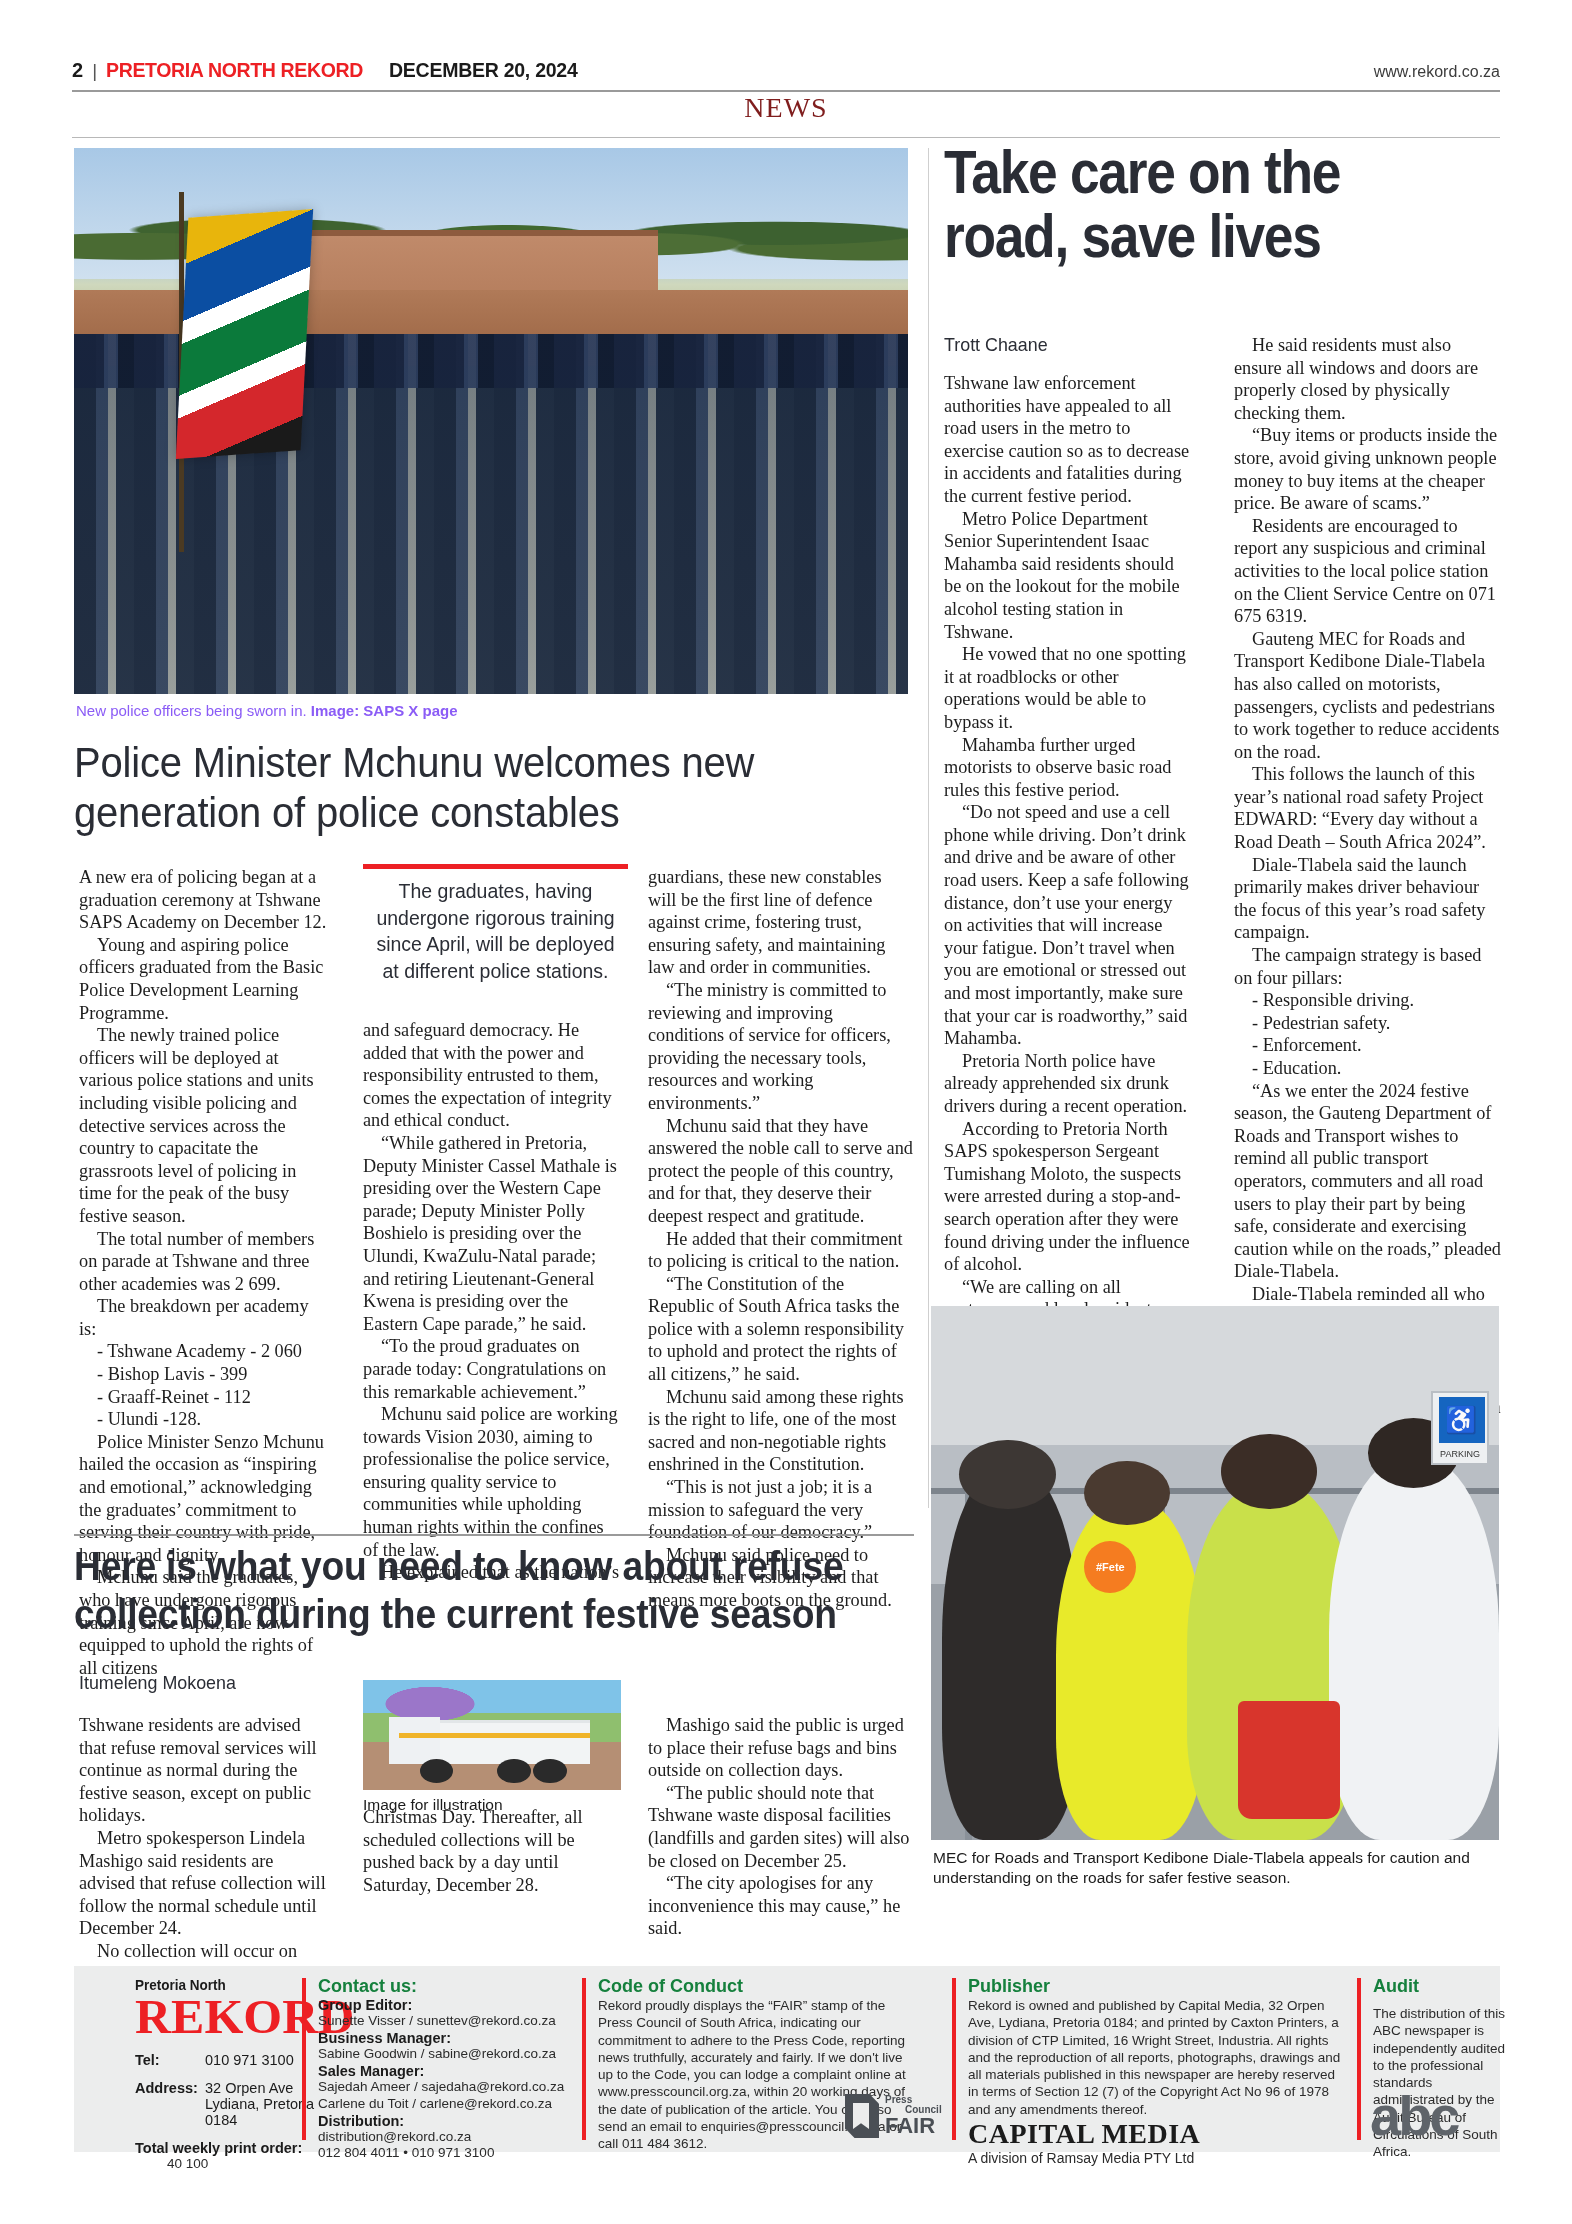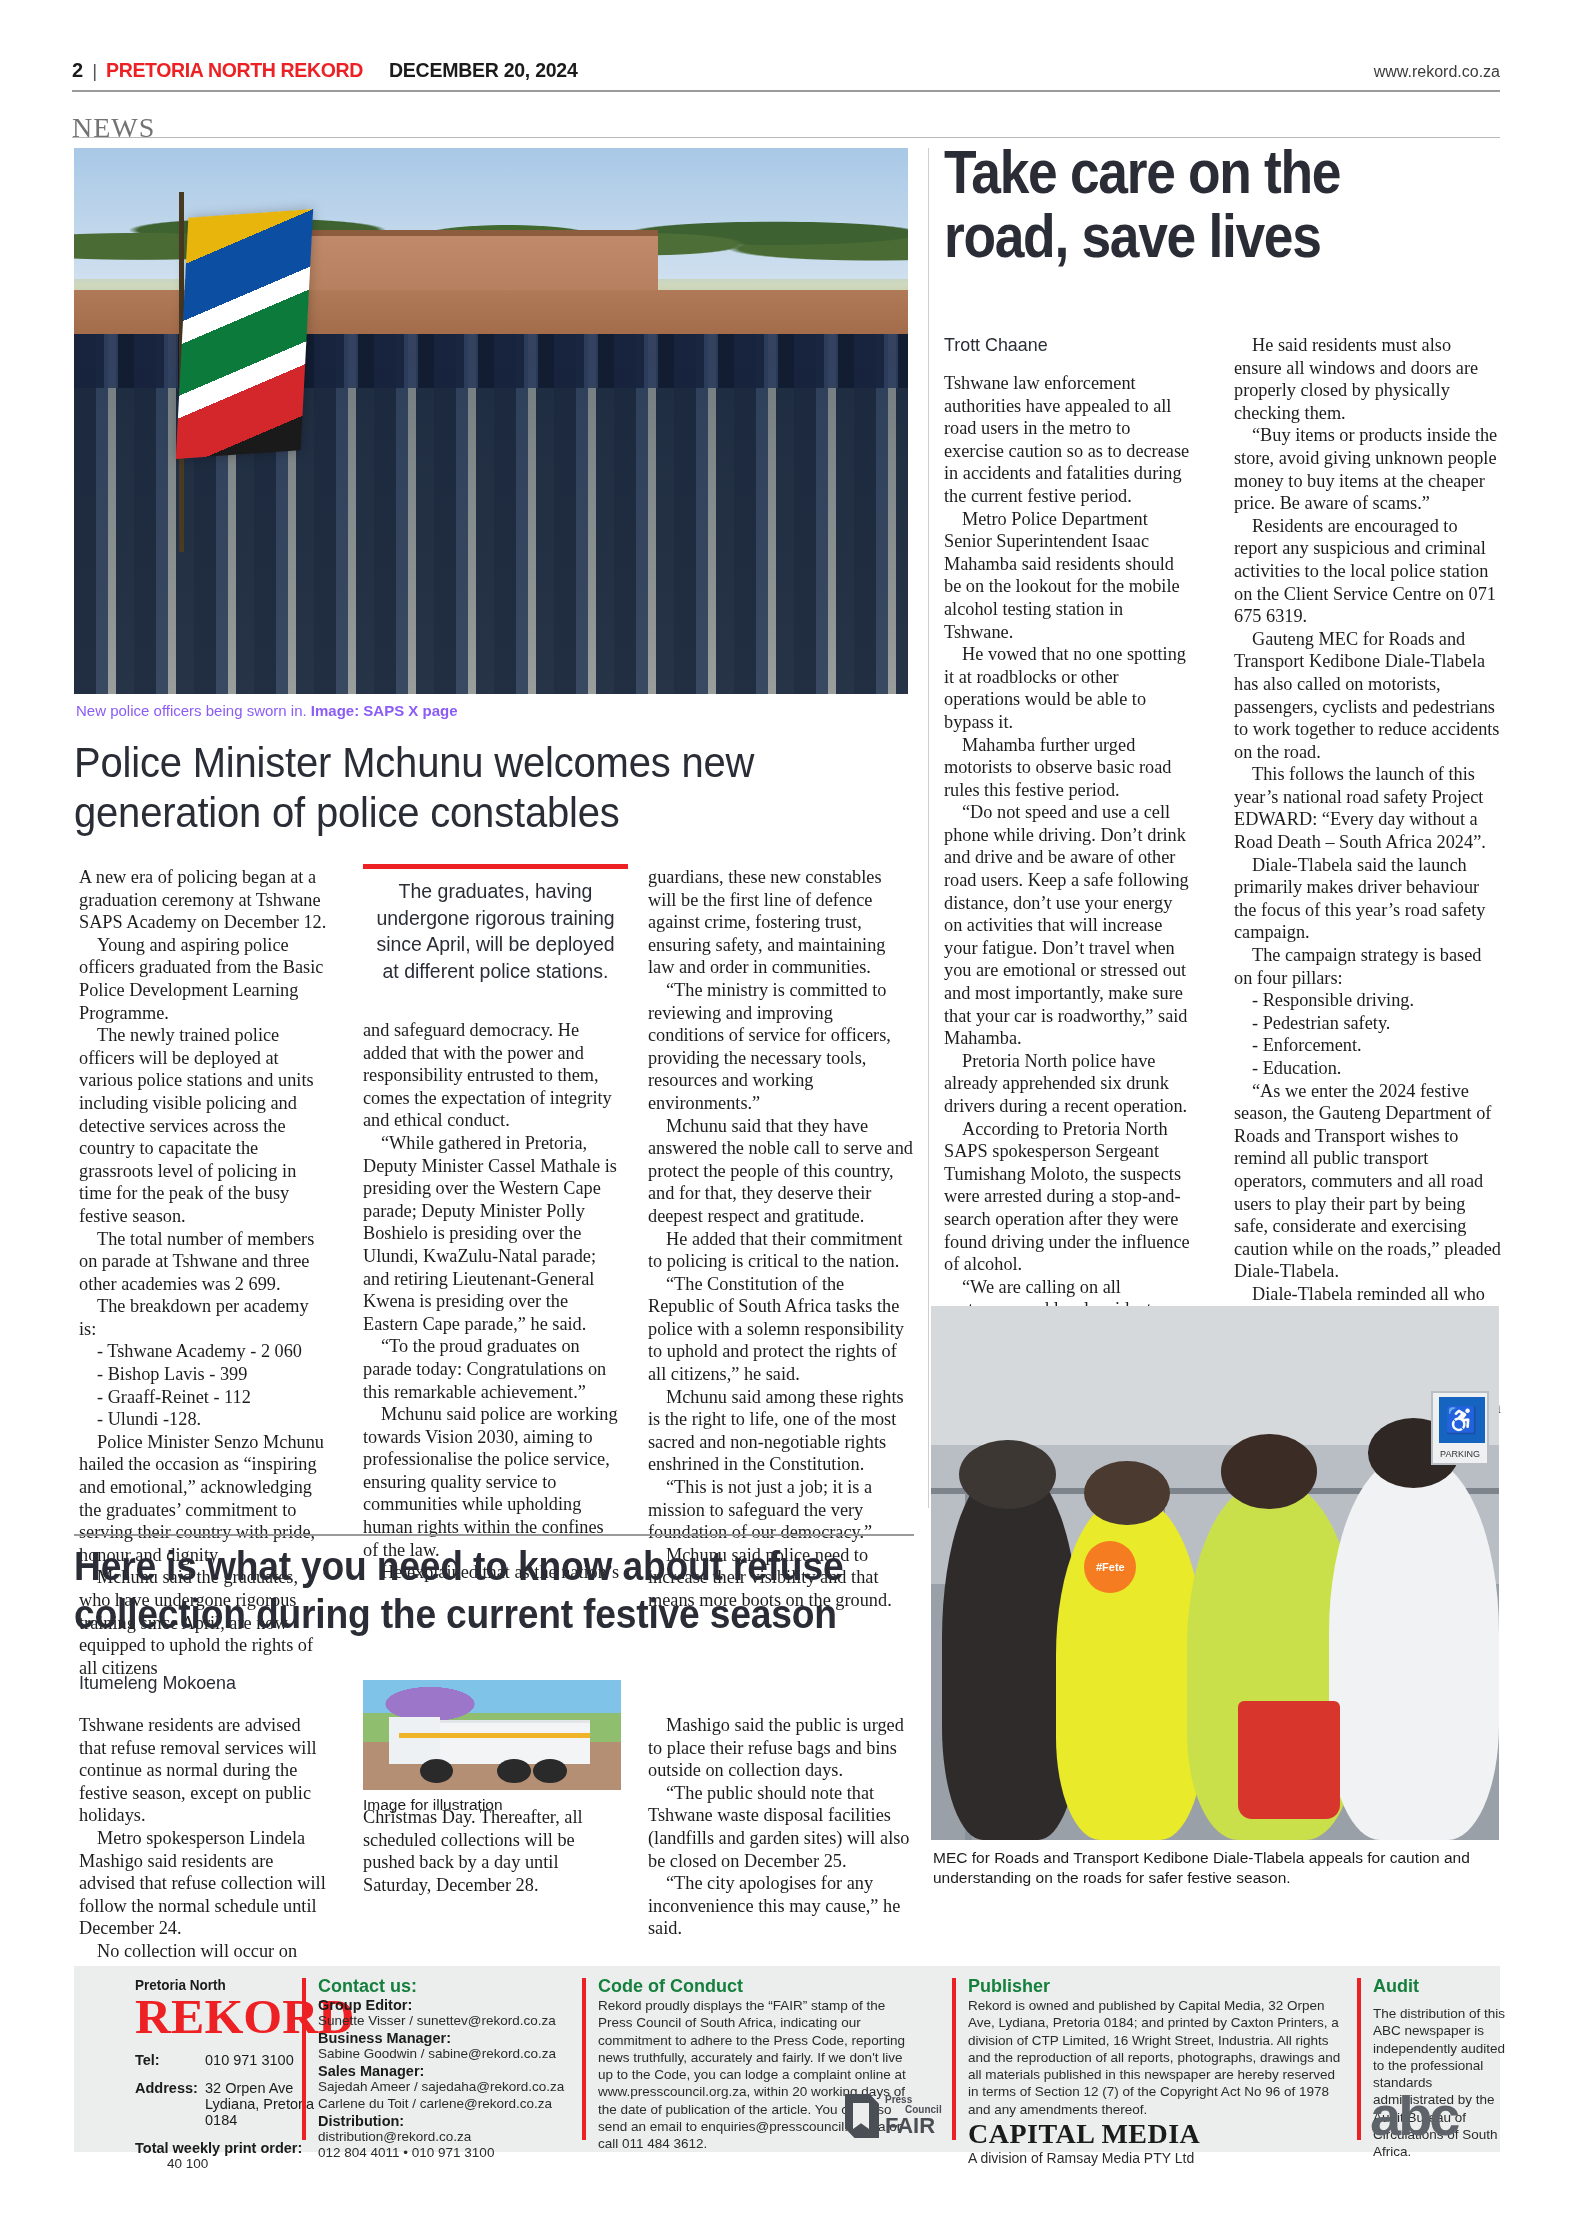--- a/index.html
+++ b/index.html
@@ -48,23 +48,24 @@
   .mh-url {
     margin-left: auto;
     font-family: "Liberation Sans", sans-serif;
     font-size: 16px; color: #3c3c3c;
   }
   .rule-top {
     position: absolute; left: 72px; top: 90px; width: 1428px;
     height: 2px; background: #9a9a9a;
   }
   .section-label {
-    position: absolute; left: 72px; top: 112px; width: 1428px;
+    position: absolute; left: 72px; top: 92px; width: 1428px;
+    text-align: center;
     font-family: "Liberation Serif", serif;
-    font-size: 28px; color: #737373; letter-spacing: 1px;
+    font-size: 28px; color: #7f1d1d; letter-spacing: 1px;
   }
   .rule-section {
     position: absolute; left: 72px; top: 137px; width: 1428px;
     height: 1px; background: #b8b8b8;
   }
 
   
   .photo-police {
     position: absolute; left: 74px; top: 148px; width: 834px; height: 546px;
     overflow: hidden;

